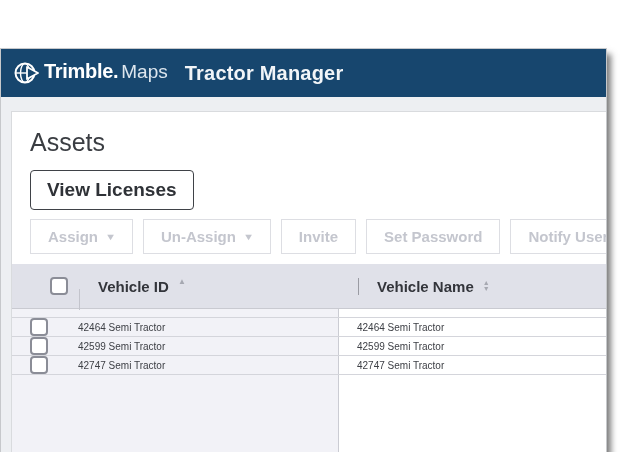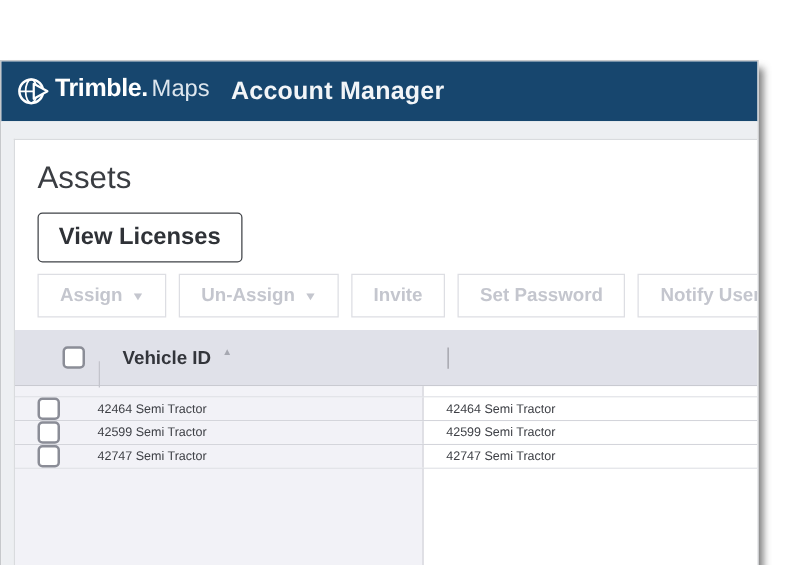--- a/index.html
+++ b/index.html
@@ -98,21 +98,21 @@
           <svg viewBox="0 0 26 26">
             <circle cx="12" cy="13" r="9.5" fill="none" stroke="#ffffff" stroke-width="2"></circle>
             <ellipse cx="12" cy="13" rx="4.5" ry="9.5" fill="none" stroke="#ffffff" stroke-width="1.4"></ellipse>
             <line x1="2.5" y1="13" x2="21.5" y2="13" stroke="#ffffff" stroke-width="1.4"></line>
             <path d="M14 7 L25 13 L14 19 Z" fill="#17466E" stroke="#ffffff" stroke-width="1.8" stroke-linejoin="round"></path>
           </svg>
         </span>
         <span class="brand-bold">Trimble.</span>
         <span class="brand-light">Maps</span>
       </div>
-      <div class="app-title">Account Manager</div>
+      <div class="app-title">Tractor Manager</div>
     </header>
 
     <main class="page">
       <section class="card">
 
         <h1 class="page-title">Assets</h1>
 
         <button class="view-licenses">View Licenses</button>
 
         <div class="toolbar" id="toolbar">
@@ -147,20 +147,27 @@
         <div class="table">
 
           <div class="thead">
             <div class="th th-check">
               <div class="checkbox"></div>
             </div>
             <div class="th th-id">
               <span>Vehicle ID</span>
               <span class="sort-single">▲</span>
             </div>
+            <div class="th th-name">
+              <span>Vehicle Name</span>
+              <span class="sort-both">
+                <span>▲</span>
+                <span>▼</span>
+              </span>
+            </div>
           </div>
 
           <div class="partial-row">
             <div class="pr-left"></div>
             <div class="pr-right"></div>
           </div>
 
           <div id="tbody">
   <div class="trow">
     <div class="cell cell-check">

